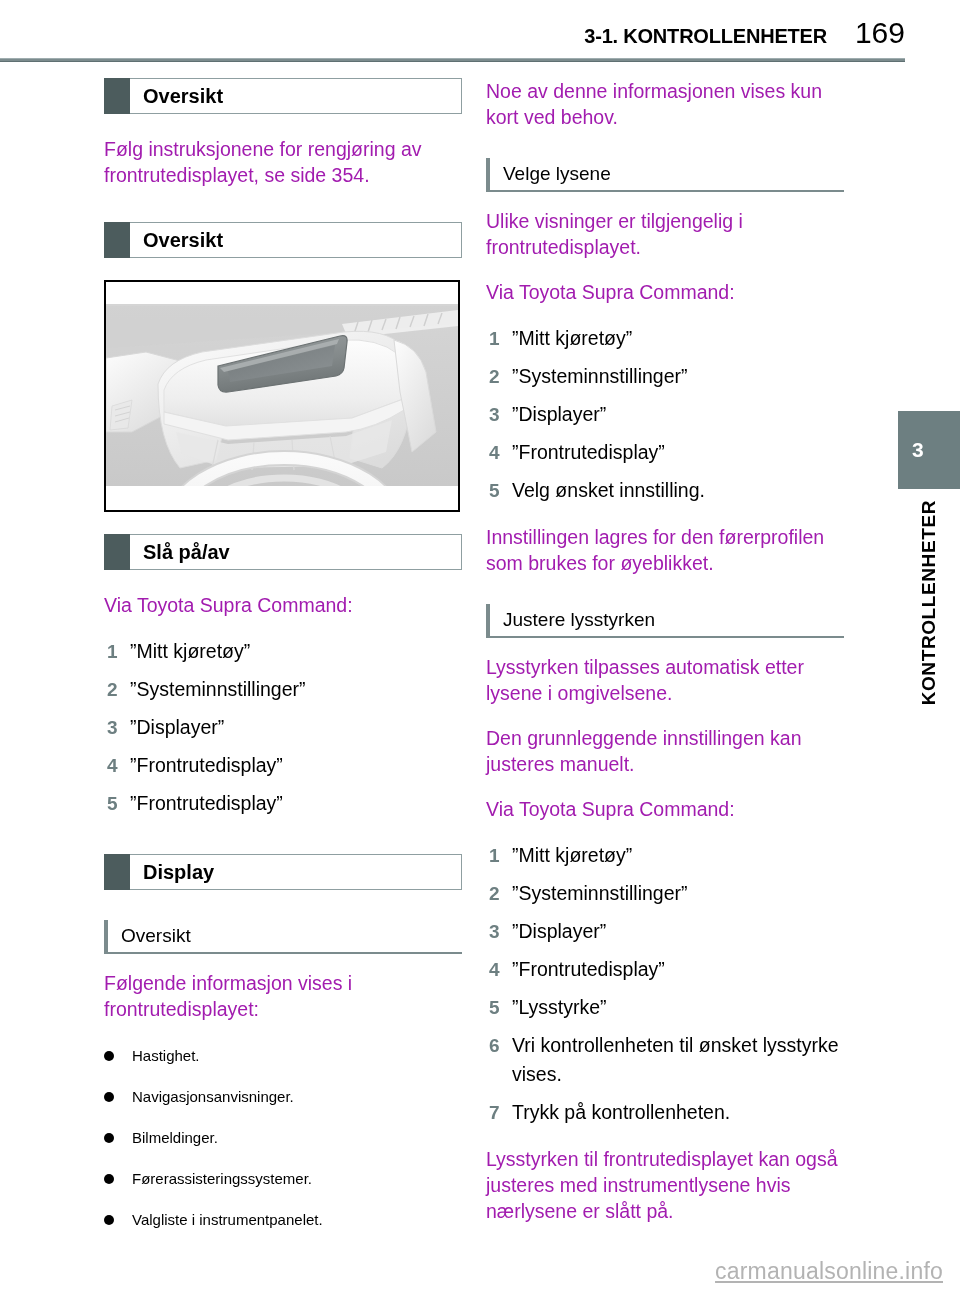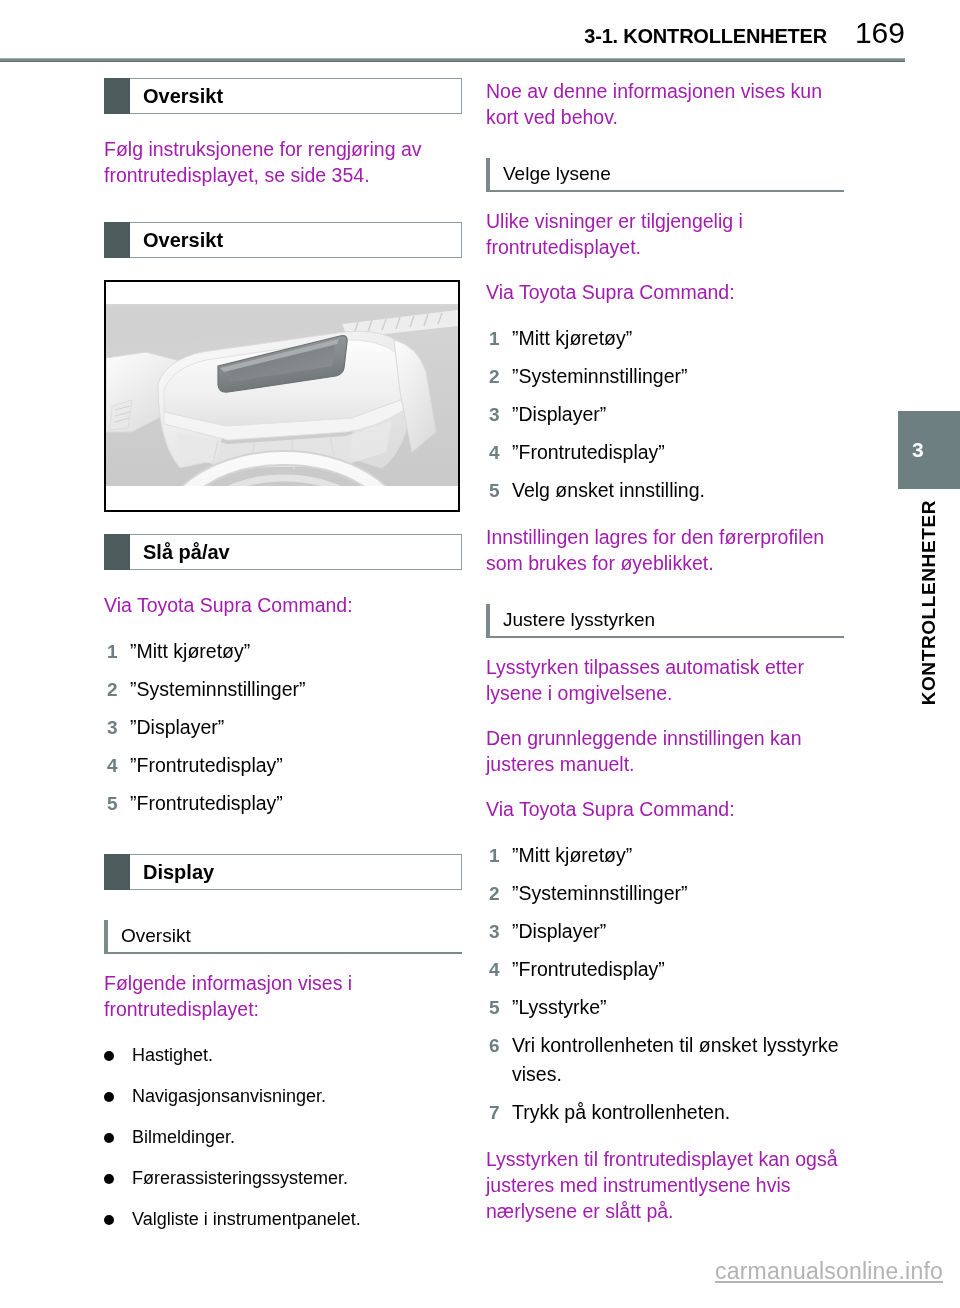--- a/index.html
+++ b/index.html
@@ -142,21 +142,21 @@
   
   ul.bullets {
     list-style: none;
     margin: 0 0 19px 0;
     padding: 0;
   }
   ul.bullets > li {
     display: flex;
     align-items: flex-start;
     margin-bottom: 12px;
-    font-size: 18px;
+    font-size: 15px;
     line-height: 29px;
   }
   ul.bullets > li .dot {
     flex: 0 0 28px;
     box-sizing: border-box;
     padding-top: 10px;
   }
   ul.bullets > li .dot i {
     display: block;
     width: 10px;

